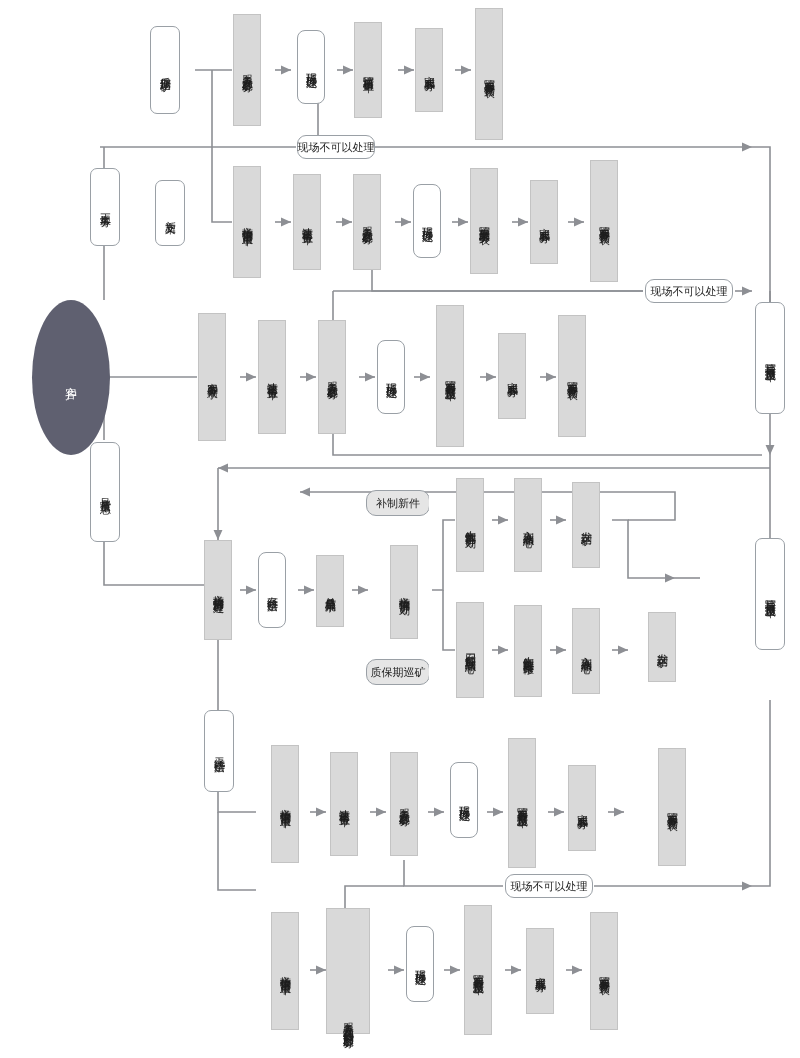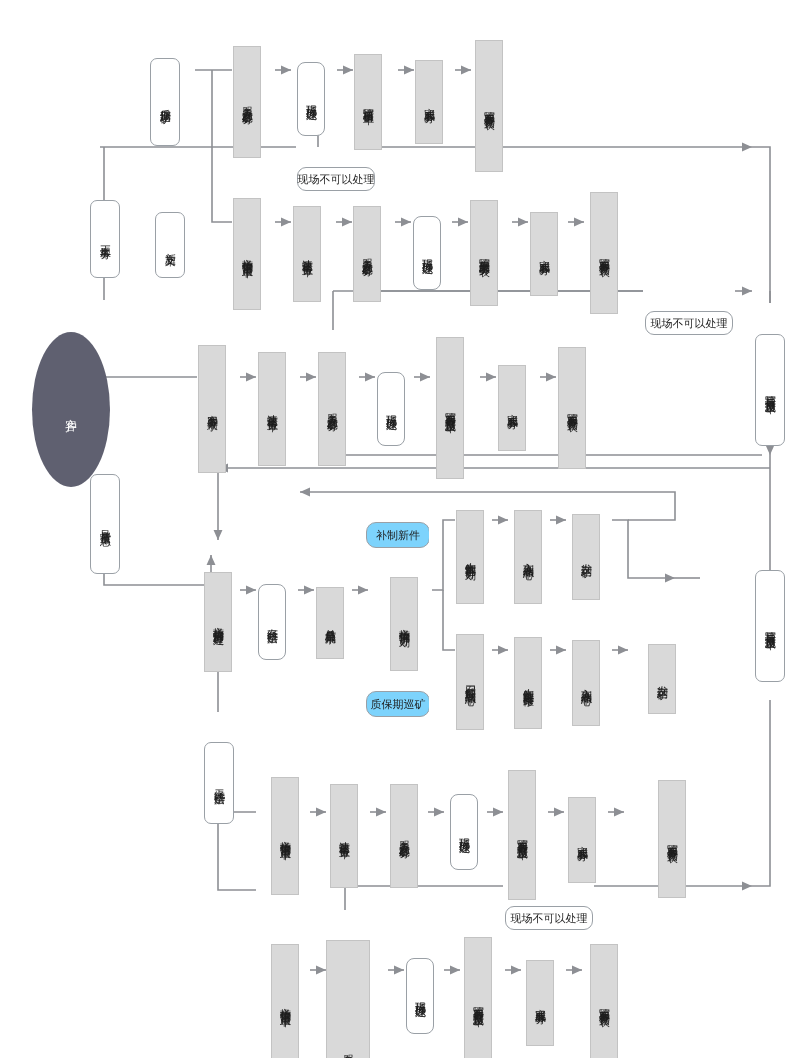--- a/index.html
+++ b/index.html
@@ -1,32 +1,32 @@
 <!DOCTYPE html>
 <html><head>
 <meta charset="utf-8">
 <style>
   html,body{margin:0;padding:0;background:#ffffff;}
   body{font-family:"Liberation Sans","DejaVu Sans",sans-serif;}
   #stage{position:relative;width:800px;height:1058px;background:#fff;overflow:hidden;}
   #wires{position:absolute;left:0;top:0;width:800px;height:1058px;}
 
   
-  .node{position:absolute;box-sizing:border-box;display:flex;align-items:center;justify-content:center;margin-top:32px;}
+  .node{position:absolute;box-sizing:border-box;display:flex;align-items:center;justify-content:center;}
   .vtxt{writing-mode:vertical-rl;text-orientation:upright;letter-spacing:1px;line-height:1.02;text-align:center;white-space:nowrap;}
   .htxt{white-space:nowrap;}
 
   .proc{background:#d9d9d9;border:1px solid #c3c3c3;color:#1d1d1d;font-size:11px;}
   .term{background:#ffffff;border:1px solid #9aa0a6;border-radius:7px;color:#1d1d1d;font-size:11px;}
   .cond{background:#ffffff;border:1px solid #9aa0a6;border-radius:8px;color:#1d1d1d;font-size:11px;}
   .lbl{background:#ffffff;border:1px solid #9aa0a6;border-radius:9px;color:#1d1d1d;font-size:11px;padding:0 8px;height:24px;}
   .ellipse{background:#5f6070;border:none;border-radius:50%;color:#ffffff;font-size:12px;}
 
   
-  .callout{background:#7dd3fc;border:1px solid #9aa0a6;border-radius:10px;color:#1d1d1d;font-size:11px;}
+  .callout{background:#e5e5e5;border:1px solid #9aa0a6;border-radius:10px;color:#1d1d1d;font-size:11px;}
   .callout .tip{position:absolute;right:-11px;top:50%;transform:translateY(-50%);width:0;height:0;
                 border-top:9px solid transparent;border-bottom:9px solid transparent;border-left:11px solid #ffffff;}
   .callout .tipb{position:absolute;right:-12px;top:50%;transform:translateY(-50%);width:0;height:0;
                 border-top:10px solid transparent;border-bottom:10px solid transparent;border-left:12px solid #9aa0a6;z-index:-1;}
 
   .twocol{writing-mode:vertical-rl;text-orientation:upright;line-height:1.05;letter-spacing:1px;
           text-align:center;height:118px;white-space:normal;font-size:11px;}
 </style>
 </head>
 <body>

